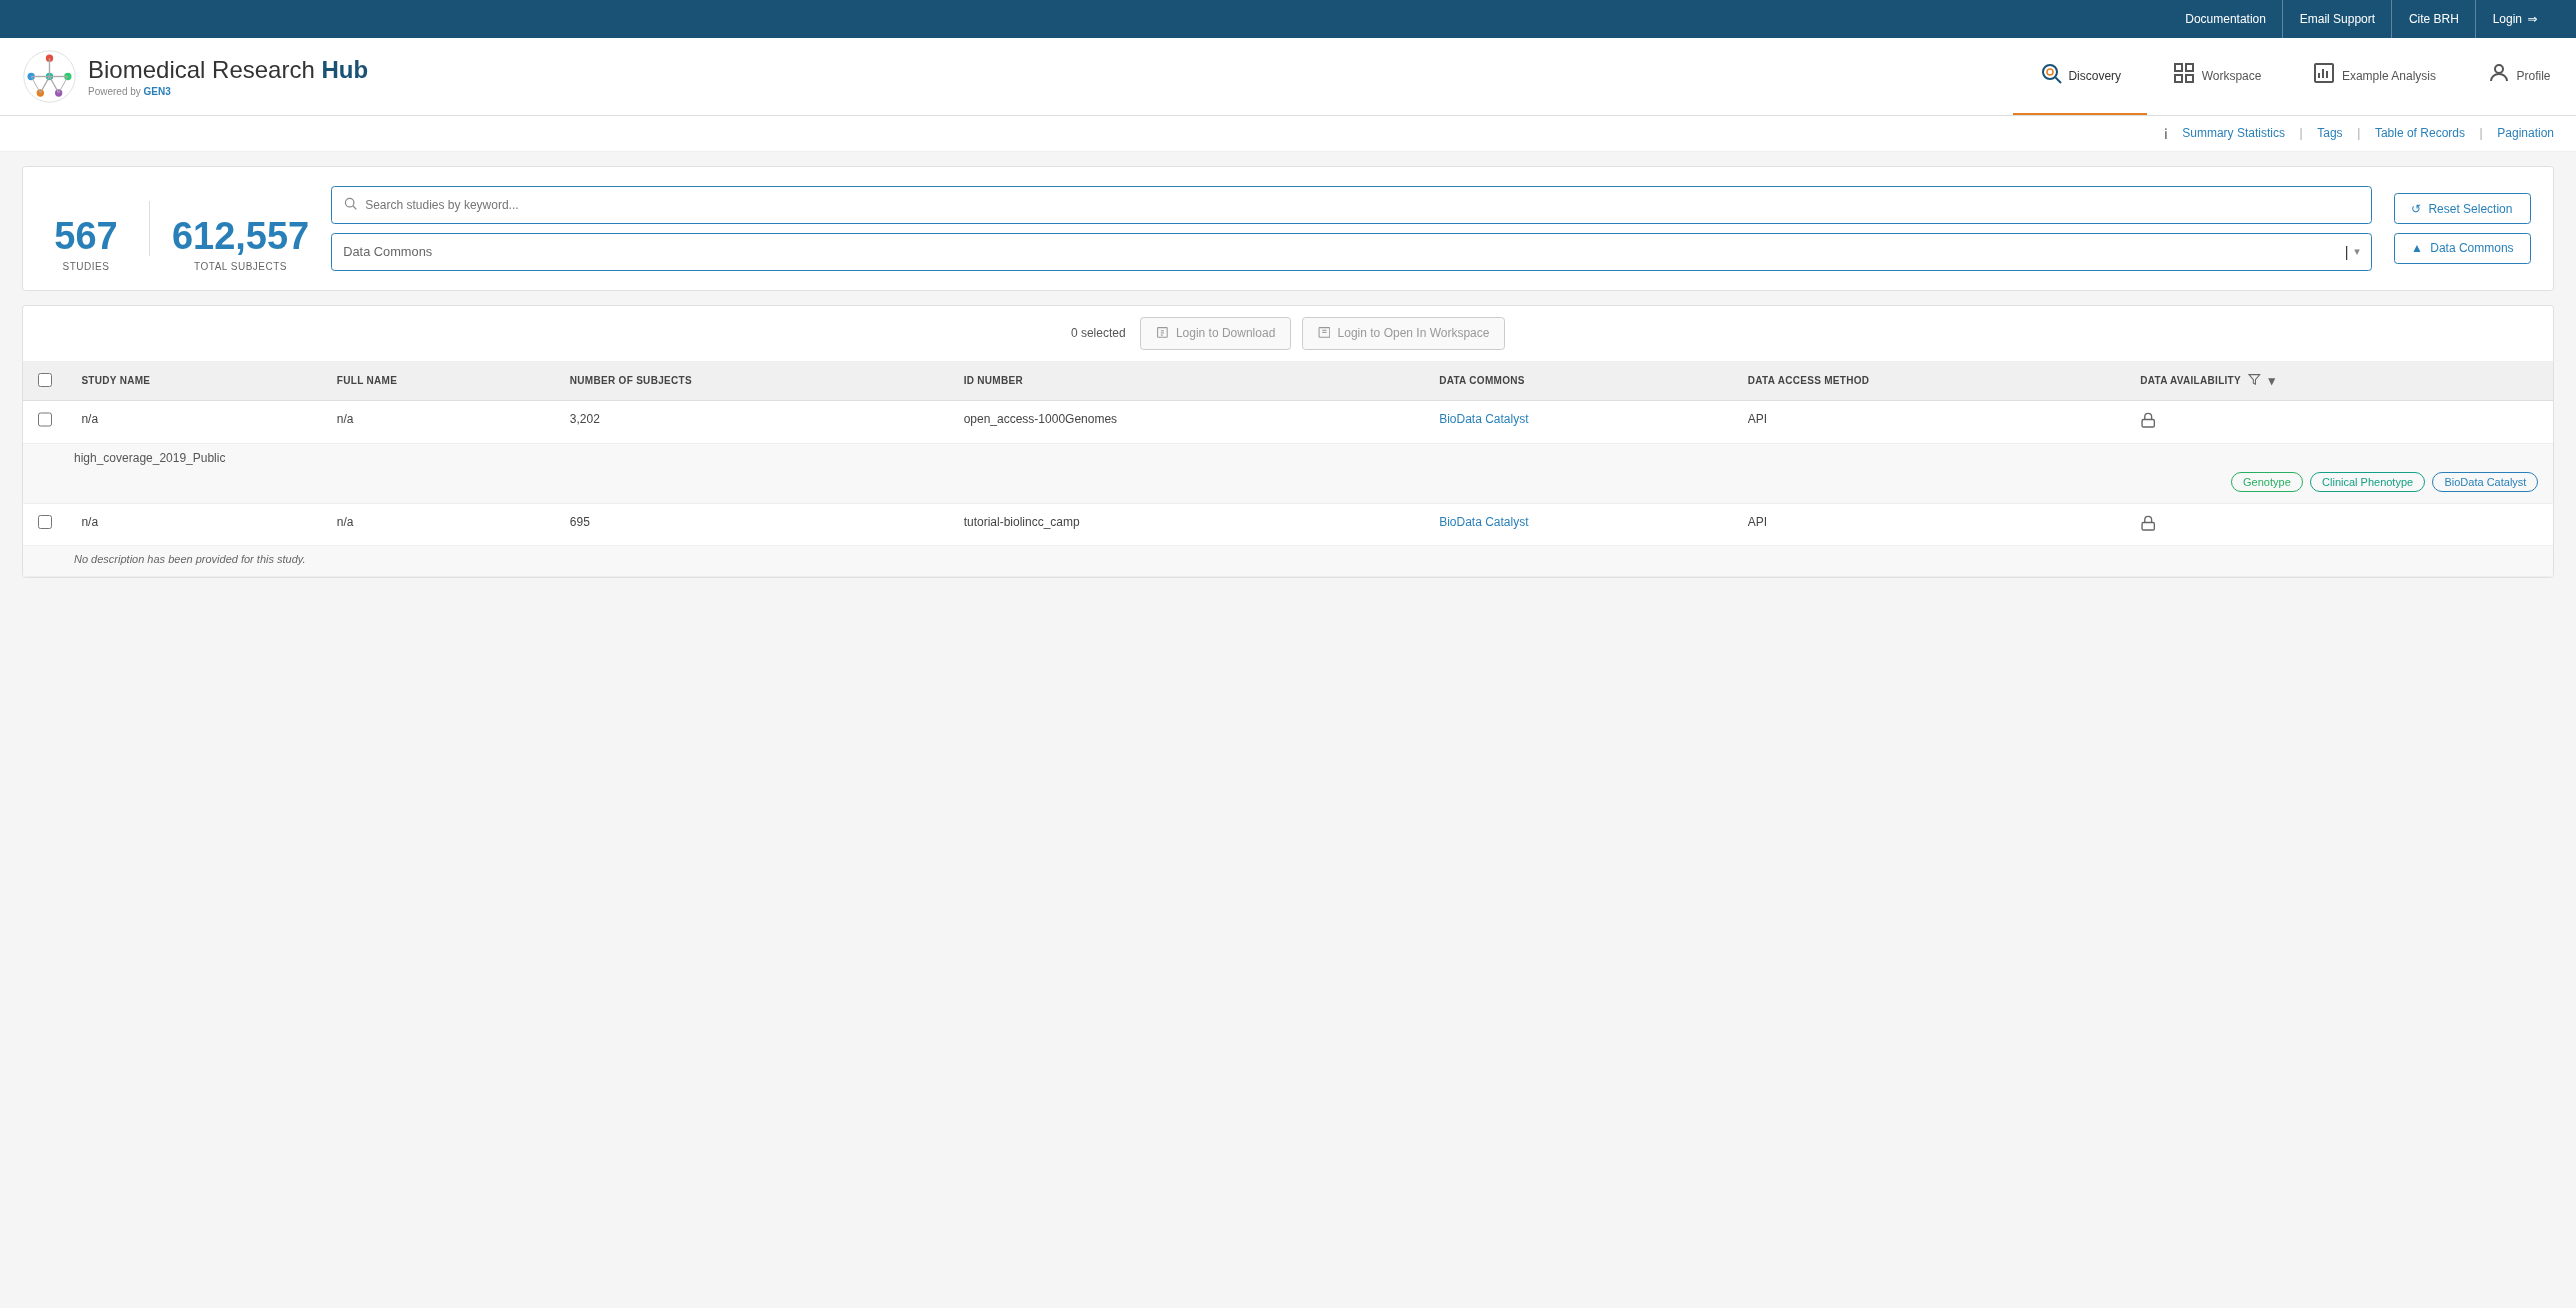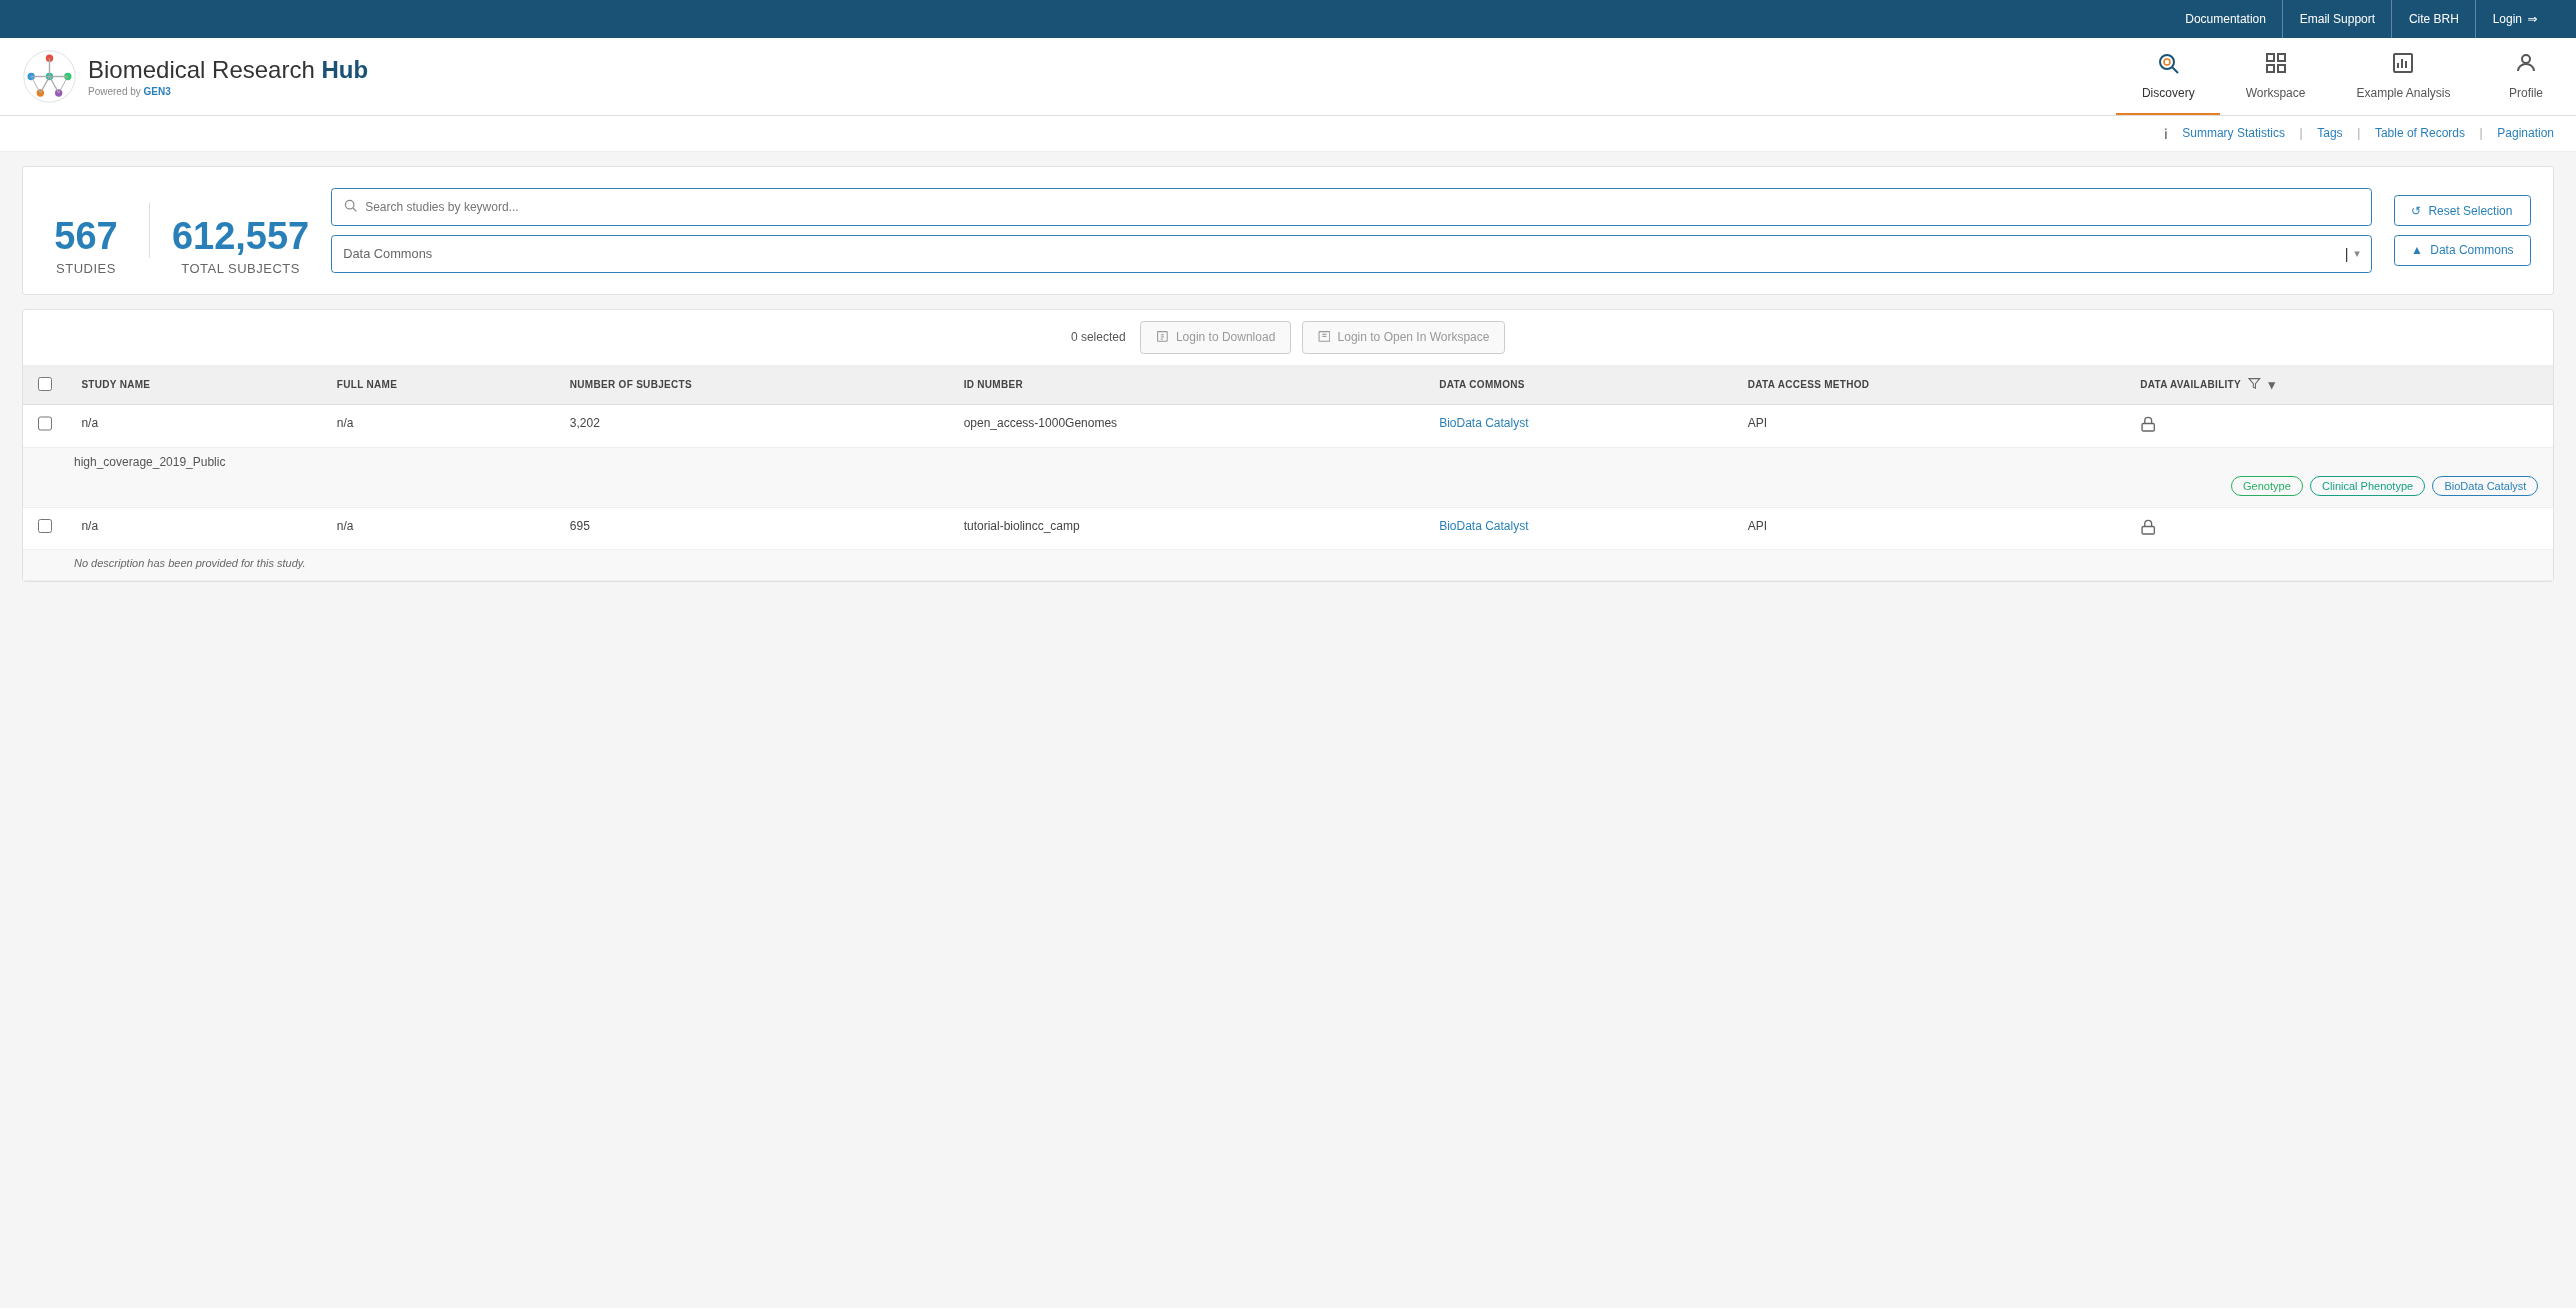--- a/index.html
+++ b/index.html
@@ -58,21 +58,21 @@
     }
     .gen3-text { color: #2980b9; font-weight: 600; }
 
     
     .nav-tabs {
       display: flex;
       align-items: stretch;
     }
     .nav-tab {
       display: flex;
-      flex-direction: column;
+      flex-direction: row;
       align-items: center;
       justify-content: center;
       padding: 9px 25.5px;
       cursor: pointer;
       border-bottom: 2.7px solid transparent;
       min-width: 100px;
       gap: 5.5px;
       color: #555;
       font-size: 12px;
     }
@@ -134,21 +134,21 @@
       min-width: 82px;
     }
     .stat-value {
       font-size: 38px;
       color: #2980b9;
       font-weight: 700;
       line-height: 1;
       margin-top: 32px;
     }
     .stat-label {
-      font-size: 13px;
+      font-size: 10px;
       color: #666;
       text-transform: uppercase;
       margin-top: 5.5px;
       letter-spacing: 0.5px;
     }
     .stat-divider {
       width: 0.9px;
       height: 55px;
       background: #ddd;
     }

